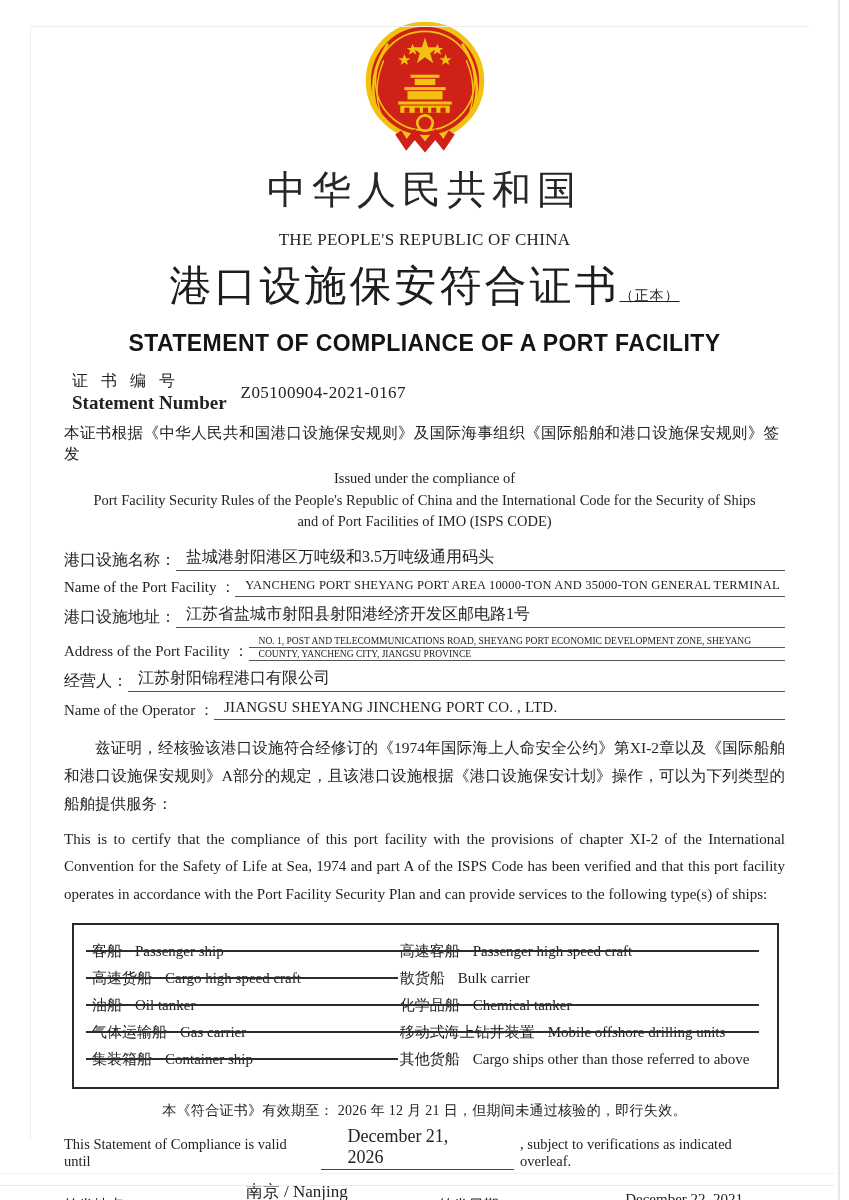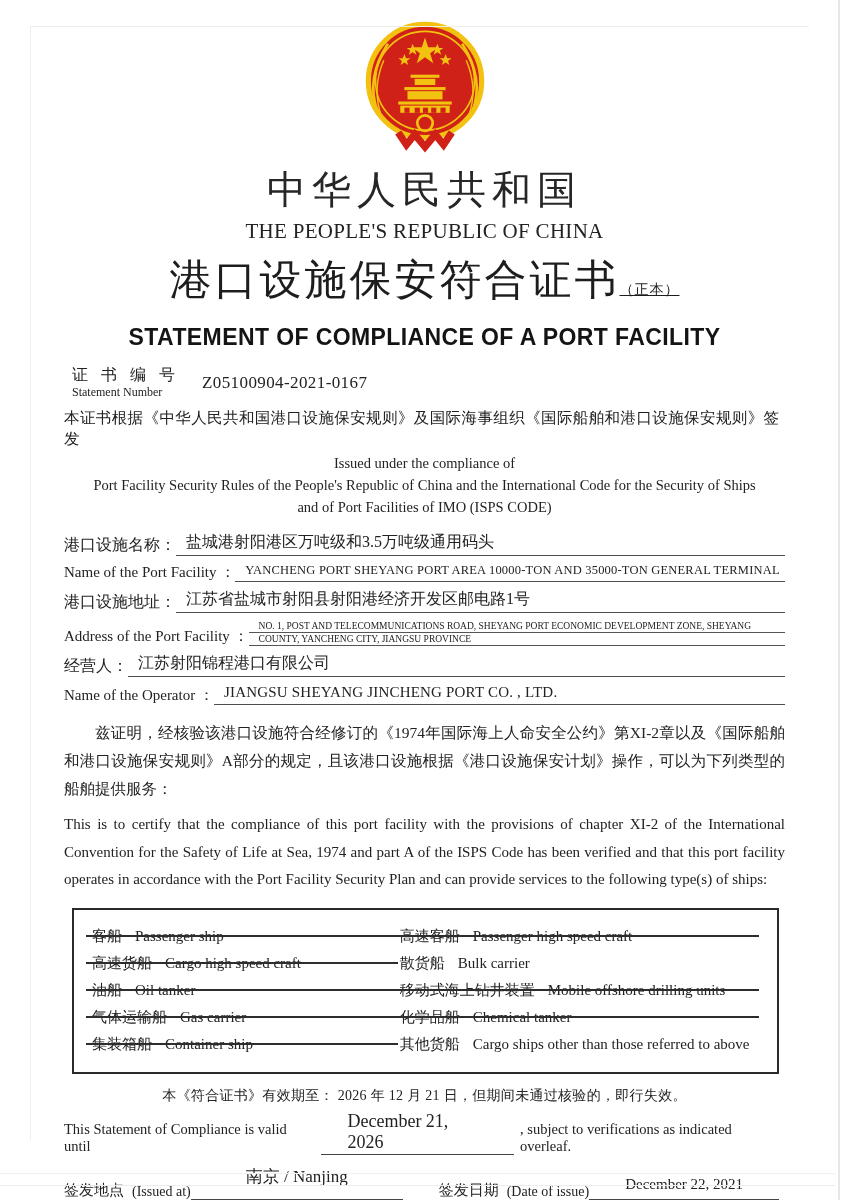--- a/index.html
+++ b/index.html
@@ -11,30 +11,30 @@
   .edge-left{position:absolute;left:30px;top:26px;width:1px;bottom:60px;background:#efefec;}
   .edge-right{position:absolute;right:9px;top:0;width:2px;height:100%;background:#e7e7e4;}
   .edge-bottom{position:absolute;left:0;right:14px;bottom:14px;height:1px;background:#ececea;}
   .edge-bottom2{position:absolute;left:0;right:14px;bottom:26px;height:1px;background:#f1f1ee;}
 
   .content{padding:0 64px;}
 
   .emblem-wrap{width:146px;margin:17px auto 6px;}
   .c{text-align:center;}
   .country-cn{font-size:39px;letter-spacing:6px;color:#262626;}
-  .country-en{font-size:21px;margin-top:2px;letter-spacing:.3px;text-align:center;}
+  .country-en{font-size:17px;margin-top:13px;letter-spacing:.3px;text-align:center;}
   .title-cn{font-size:42px;letter-spacing:3px;margin-top:8px;color:#1d1d1d;}
   .title-cn .suffix{font-size:14px;letter-spacing:1px;text-decoration:underline;}
   .title-en{font-family:"Liberation Sans","DejaVu Sans",sans-serif;font-weight:bold;
             font-size:23px;letter-spacing:.4px;margin-top:16px;color:#141414;}
 
   .stmt-row{display:flex;align-items:center;margin:14px 0 0 8px;}
   .stmt-labels{line-height:1.25;}
   .stmt-cn{font-size:16px;letter-spacing:13px;white-space:nowrap;}
-  .stmt-en{font-size:12px;}
+  .stmt-en{font-size:19px;font-weight:bold;}
   .stmt-val{font-size:17px;margin-left:14px;letter-spacing:.4px;}
 
   .issu-cn{font-size:15.5px;margin-top:8px;letter-spacing:.4px;}
   .issu-en{font-size:14.5px;margin-top:3px;line-height:1.5;}
 
   .fields{margin-top:14px;}
   .f-row{display:flex;align-items:flex-end;margin-top:7px;}
   .f-label-cn{font-size:16px;white-space:nowrap;}
   .f-label-en{font-size:15px;white-space:nowrap;}
   .f-value{flex:1;border-bottom:1px solid #4f4f4f;padding:0 4px 2px 10px;}
@@ -170,22 +170,22 @@
       <div class="ship-col left">
         <div class="ship-item struck"><span class="cn">客船</span><span>Passenger ship</span></div>
         <div class="ship-item struck"><span class="cn">高速货船</span><span>Cargo high speed craft</span></div>
         <div class="ship-item struck"><span class="cn">油船</span><span>Oil tanker</span></div>
         <div class="ship-item struck"><span class="cn">气体运输船</span><span>Gas carrier</span></div>
         <div class="ship-item struck"><span class="cn">集装箱船</span><span>Container ship</span></div>
       </div>
       <div class="ship-col right">
         <div class="ship-item struck"><span class="cn">高速客船</span><span>Passenger high speed craft</span></div>
         <div class="ship-item"><span class="cn">散货船</span><span>Bulk carrier</span></div>
+        <div class="ship-item struck"><span class="cn">化学品船</span><span>Chemical tanker</span></div>
         <div class="ship-item struck"><span class="cn">移动式海上钻井装置</span><span>Mobile offshore drilling units</span></div>
-        <div class="ship-item struck"><span class="cn">化学品船</span><span>Chemical tanker</span></div>
         <div class="ship-item"><span class="cn">其他货船</span><span>Cargo ships other than those referred to above</span></div>
       </div>
     </div>
 
     <div class="validity-cn">本《符合证书》有效期至： 2026 年 12 月 21 日，但期间未通过核验的，即行失效。</div>
     <div class="valid-row">
       <span>This Statement of Compliance is valid until</span>
       <span class="valid-date">December 21, 2026</span>
       <span>, subject to verifications as indicated overleaf.</span>
     </div>

